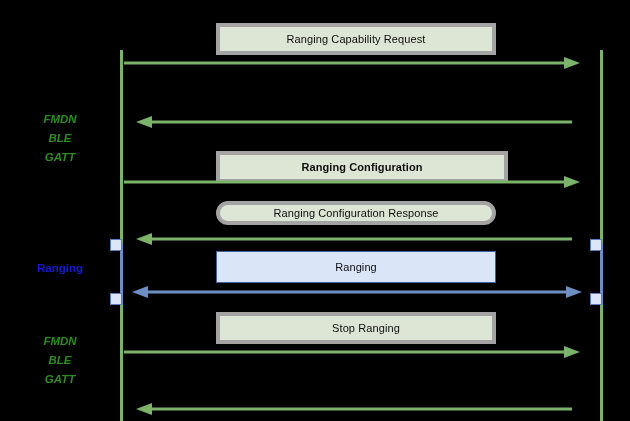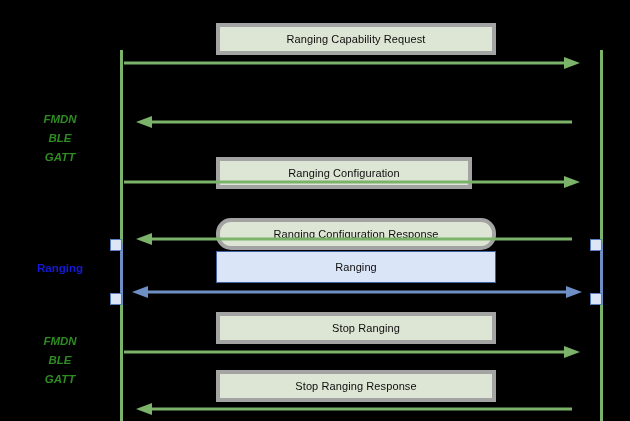--- a/index.html
+++ b/index.html
@@ -111,29 +111,29 @@
     </svg>
   </div>
 
   <div class="arrow" style="left:136px; top:115px; width:436px;">
     <svg width="436" height="14" viewBox="0 0 436 14">
       <line x1="12" y1="7" x2="436" y2="7" stroke="#7cb36a" stroke-width="3"></line>
       <polygon points="0,7 16,1 16,13" fill="#7cb36a"></polygon>
     </svg>
   </div>
 
-  <div class="msgbox green" style="left:216px; top:157px; width:256px; height:32px;">Ranging Configuration</div>
+  <div class="msgbox green" style="left:216px; top:151px; width:292px; height:32px;font-weight:bold;">Ranging Configuration</div>
   <div class="arrow" style="left:124px; top:175px; width:456px;">
     <svg width="456" height="14" viewBox="0 0 456 14">
       <line x1="0" y1="7" x2="444" y2="7" stroke="#7cb36a" stroke-width="3"></line>
       <polygon points="456,7 440,1 440,13" fill="#7cb36a"></polygon>
     </svg>
   </div>
 
-  <div class="msgbox green" style="left:216px; top:218px; width:280px; height:32px;border-radius:15px;">Ranging Configuration Response</div>
+  <div class="msgbox green" style="left:216px; top:201px; width:280px; height:24px;border-radius:15px;">Ranging Configuration Response</div>
   <div class="arrow" style="left:136px; top:232px; width:436px;">
     <svg width="436" height="14" viewBox="0 0 436 14">
       <line x1="12" y1="7" x2="436" y2="7" stroke="#7cb36a" stroke-width="3"></line>
       <polygon points="0,7 16,1 16,13" fill="#7cb36a"></polygon>
     </svg>
   </div>
 
   <div class="msgbox blue" style="left:216px; top:251px; width:280px; height:32px;">Ranging</div>
   <div class="arrow" style="left:132px; top:285px; width:450px;">
     <svg width="450" height="14" viewBox="0 0 450 14">
@@ -144,21 +144,20 @@
   </div>
 
   <div class="msgbox green" style="left:216px; top:312px; width:280px; height:32px;padding-left:20px;">Stop Ranging</div>
   <div class="arrow" style="left:124px; top:345px; width:456px;">
     <svg width="456" height="14" viewBox="0 0 456 14">
       <line x1="0" y1="7" x2="444" y2="7" stroke="#7cb36a" stroke-width="3"></line>
       <polygon points="456,7 440,1 440,13" fill="#7cb36a"></polygon>
     </svg>
   </div>
 
-  <div class="msgbox green" style="left:216px; top:370px; width:280px; height:32px;">Stop Ranging Response</div>
   <div class="arrow" style="left:136px; top:402px; width:436px;">
     <svg width="436" height="14" viewBox="0 0 436 14">
       <line x1="12" y1="7" x2="436" y2="7" stroke="#7cb36a" stroke-width="3"></line>
       <polygon points="0,7 16,1 16,13" fill="#7cb36a"></polygon>
     </svg>
   </div>
 
 </div>
 
 </body></html>

